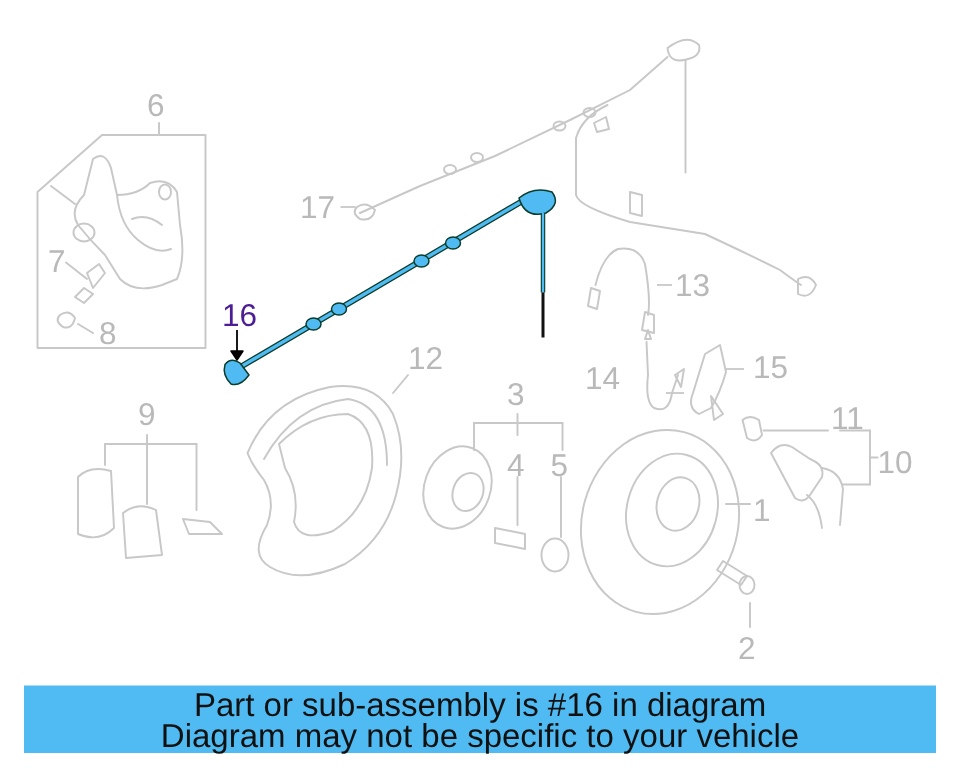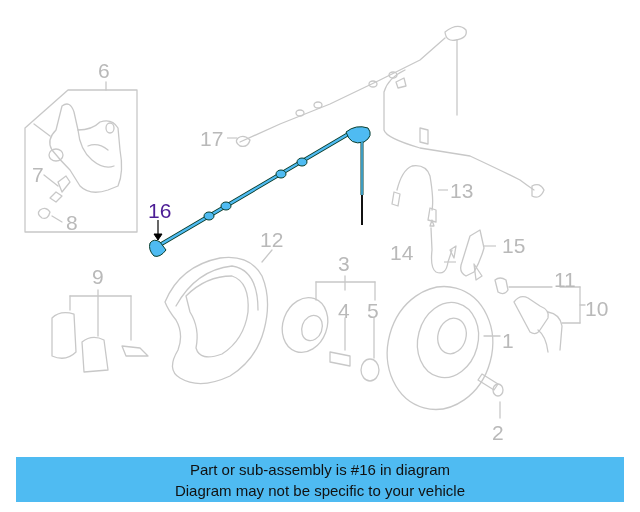--- a/index.html
+++ b/index.html
@@ -1,20 +1,20 @@
 <!DOCTYPE html>
 <html><head>
 <meta charset="utf-8">
 <style>
   html, body { margin:0; padding:0; background:#ffffff; }
   body { width:640px; height:512px; position:relative; overflow:hidden; font-family:"Liberation Sans", sans-serif; }
   #diagram { position:absolute; left:0; top:0; width:640px; height:455px; }
   .callout { position:absolute; font-family:"Liberation Sans", sans-serif; font-size:21px; color:#b9b9b9; line-height:1; }
   .callout.active { color:#4c1d95; }
-  #banner { position:absolute; left:16px; top:457px; width:608px; height:45px; background:#4fbbf2; text-align:center; color:#111; font-size:15px; line-height:21px; padding-top:2px; box-sizing:border-box; }
+  #banner { position:absolute; left:16px; top:457px; width:608px; height:45px; background:#4fbbf2; text-align:center; color:#111; font-size:22px; line-height:21px; padding-top:2px; box-sizing:border-box; }
   #banner div { white-space:nowrap; }
 </style>
 </head>
 <body>
 
 <svg id="diagram" viewBox="0 0 640 455" xmlns="http://www.w3.org/2000/svg">
   <g fill="none" stroke="#c8c8c8" stroke-width="1.3" stroke-linecap="round" stroke-linejoin="round">
 
     <g>
       <path d="M25 128 L68 90 L137 90 L137 232 L25 232 Z"></path>
@@ -148,21 +148,21 @@
 </svg>
 
 <div class="callout" style="left:98px;top:60px;">6</div>
 <div class="callout" style="left:32px;top:164px;">7</div>
 <div class="callout" style="left:66px;top:212px;">8</div>
 <div class="callout active" style="left:148px;top:200px;">16</div>
 <div class="callout" style="left:200px;top:128px;">17</div>
 <div class="callout" style="left:450px;top:180px;">13</div>
 <div class="callout" style="left:390px;top:242px;">14</div>
 <div class="callout" style="left:502px;top:235px;text-align:right;">15</div>
-<div class="callout" style="left:260px;top:229px;">12</div>
+<div class="callout" style="left:272px;top:229px;">12</div>
 <div class="callout" style="left:338px;top:253px;">3</div>
 <div class="callout" style="left:338px;top:300px;">4</div>
 <div class="callout" style="left:367px;top:300px;">5</div>
 <div class="callout" style="left:92px;top:266px;">9</div>
 <div class="callout" style="left:554px;top:269px;">11</div>
 <div class="callout" style="left:585px;top:298px;">10</div>
 <div class="callout" style="left:502px;top:330px;">1</div>
 <div class="callout" style="left:492px;top:422px;">2</div>
 
 <div id="banner">

